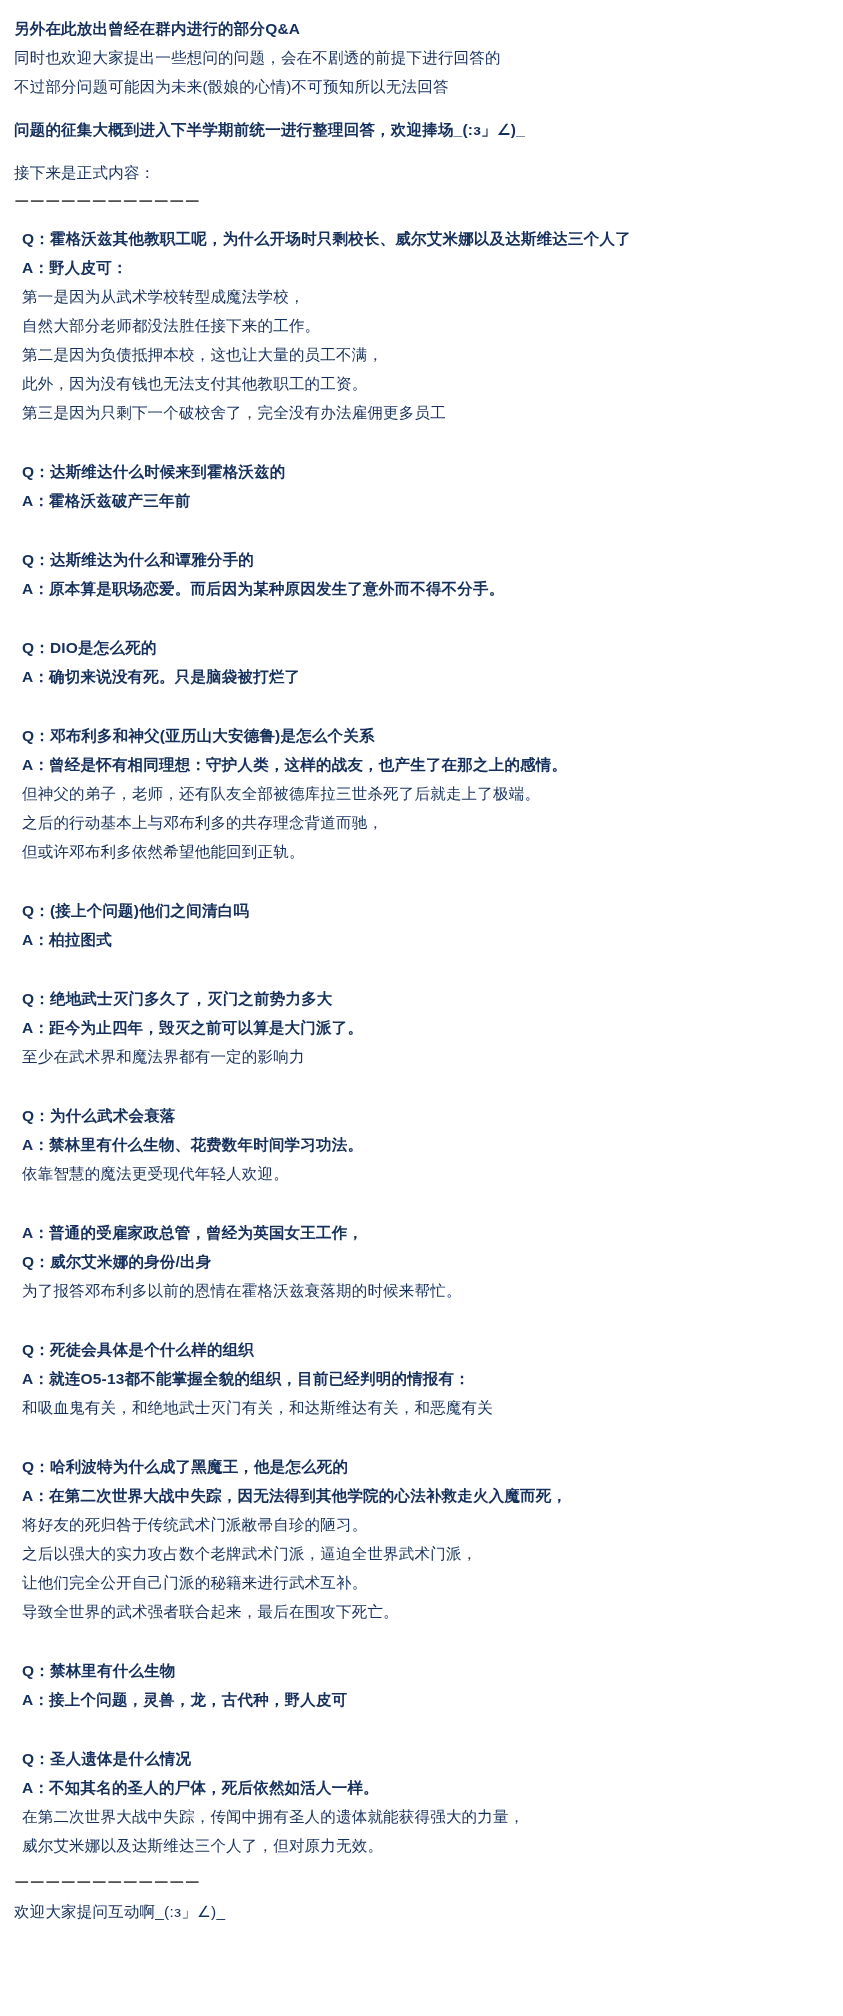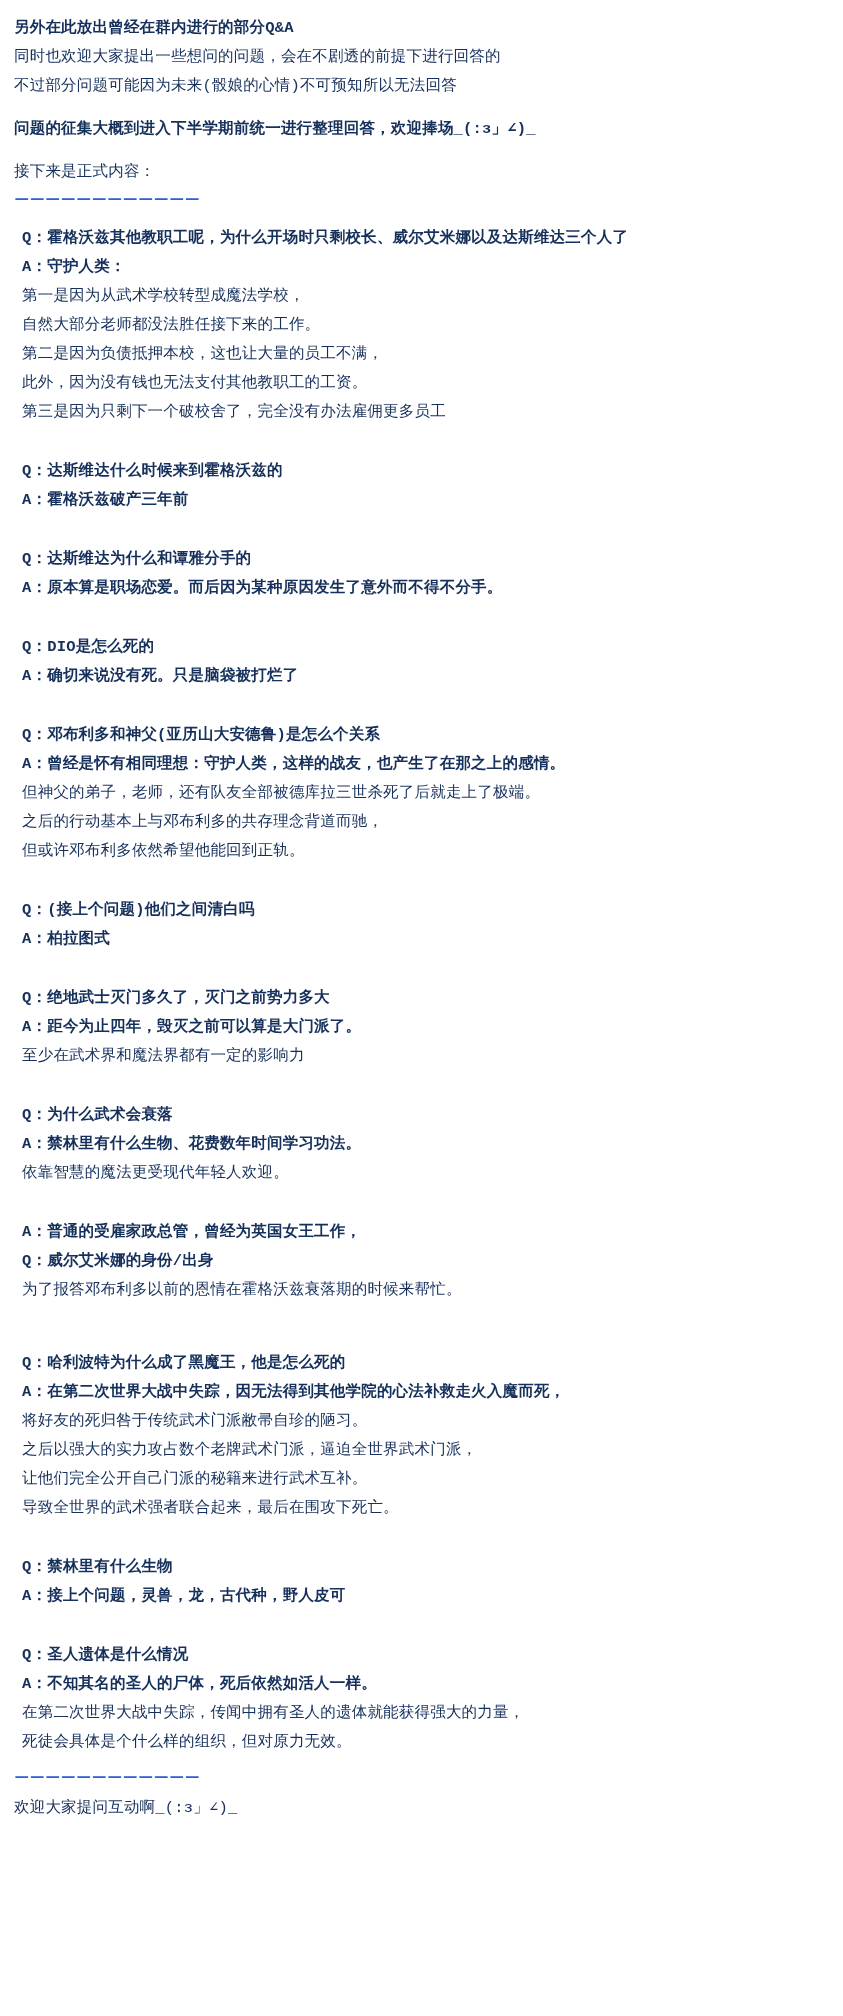--- a/index.html
+++ b/index.html
@@ -10,21 +10,20 @@
   body {
     width: 843px;
     min-height: 2016px;
     font-family: "Liberation Sans", "DejaVu Sans", sans-serif;
     color: #1b2a4a;
   }
   .page {
     width: 777px;
     box-sizing: border-box;
     padding: 14px 2px 20px 14px;
-    font-family: Liberation Mono, monospace;
   }
   .block {
     margin: 0;
   }
   .line {
     font-size: 15.5px;
     line-height: 29px;
     color: #16305c;
     white-space: pre-wrap;
     letter-spacing: 0.2px;
@@ -32,21 +31,21 @@
   .line.bold {
     font-weight: bold;
   }
   .line.spacer {
     height: 14px;
     line-height: 14px;
     font-size: 1px;
   }
   .line.divider {
     letter-spacing: 0px;
-    color: #1d4ed8;
+    color: #404040;
   }
   .qa-group {
     margin: 8px;
   }
 </style>
 </head>
 <body>
 
 <div class="page">
 
@@ -60,21 +59,21 @@
 
   <div class="line bold">问题的征集大概到进入下半学期前统一进行整理回答，欢迎捧场_(:з」∠)_</div>
 
   <div class="line spacer"></div>
 
   <div class="line">接下来是正式内容：</div>
   <div class="line divider">ーーーーーーーーーーーー</div>
 
   <div class="qa-group">
     <div class="line bold">Q：霍格沃兹其他教职工呢，为什么开场时只剩校长、威尔艾米娜以及达斯维达三个人了</div>
-    <div class="line bold">A：守护人类：</div>
+    <div class="line bold">A：野人皮可：</div>
     <div class="line">第一是因为从武术学校转型成魔法学校，</div>
     <div class="line">自然大部分老师都没法胜任接下来的工作。</div>
     <div class="line">第二是因为负债抵押本校，这也让大量的员工不满，</div>
     <div class="line">此外，因为没有钱也无法支付其他教职工的工资。</div>
     <div class="line">第三是因为只剩下一个破校舍了，完全没有办法雇佣更多员工</div>
   </div>
 
   <div class="line spacer"></div>
 
   <div class="qa-group">
@@ -132,20 +131,25 @@
   <div class="line spacer"></div>
 
   <div class="qa-group">
     <div class="line bold">A：普通的受雇家政总管，曾经为英国女王工作，</div>
     <div class="line bold">Q：威尔艾米娜的身份/出身</div>
     <div class="line">为了报答邓布利多以前的恩情在霍格沃兹衰落期的时候来帮忙。</div>
   </div>
 
   <div class="line spacer"></div>
 
+  <div class="qa-group">
+    <div class="line bold">Q：死徒会具体是个什么样的组织</div>
+    <div class="line bold">A：就连O5-13都不能掌握全貌的组织，目前已经判明的情报有：</div>
+    <div class="line">和吸血鬼有关，和绝地武士灭门有关，和达斯维达有关，和恶魔有关</div>
+  </div>
 
   <div class="line spacer"></div>
 
   <div class="qa-group">
     <div class="line bold">Q：哈利波特为什么成了黑魔王，他是怎么死的</div>
     <div class="line bold">A：在第二次世界大战中失踪，因无法得到其他学院的心法补救走火入魔而死，</div>
     <div class="line">将好友的死归咎于传统武术门派敝帚自珍的陋习。</div>
     <div class="line">之后以强大的实力攻占数个老牌武术门派，逼迫全世界武术门派，</div>
     <div class="line">让他们完全公开自己门派的秘籍来进行武术互补。</div>
     <div class="line">导致全世界的武术强者联合起来，最后在围攻下死亡。</div>
@@ -157,19 +161,19 @@
     <div class="line bold">Q：禁林里有什么生物</div>
     <div class="line bold">A：接上个问题，灵兽，龙，古代种，野人皮可</div>
   </div>
 
   <div class="line spacer"></div>
 
   <div class="qa-group">
     <div class="line bold">Q：圣人遗体是什么情况</div>
     <div class="line bold">A：不知其名的圣人的尸体，死后依然如活人一样。</div>
     <div class="line">在第二次世界大战中失踪，传闻中拥有圣人的遗体就能获得强大的力量，</div>
-    <div class="line">死徒会具体是个什么样的组织，但对原力无效。</div>
+    <div class="line">威尔艾米娜以及达斯维达三个人了，但对原力无效。</div>
   </div>
 
   <div class="line divider">ーーーーーーーーーーーー</div>
   <div class="line">欢迎大家提问互动啊_(:з」∠)_</div>
 
 </div>
 
 </body></html>

